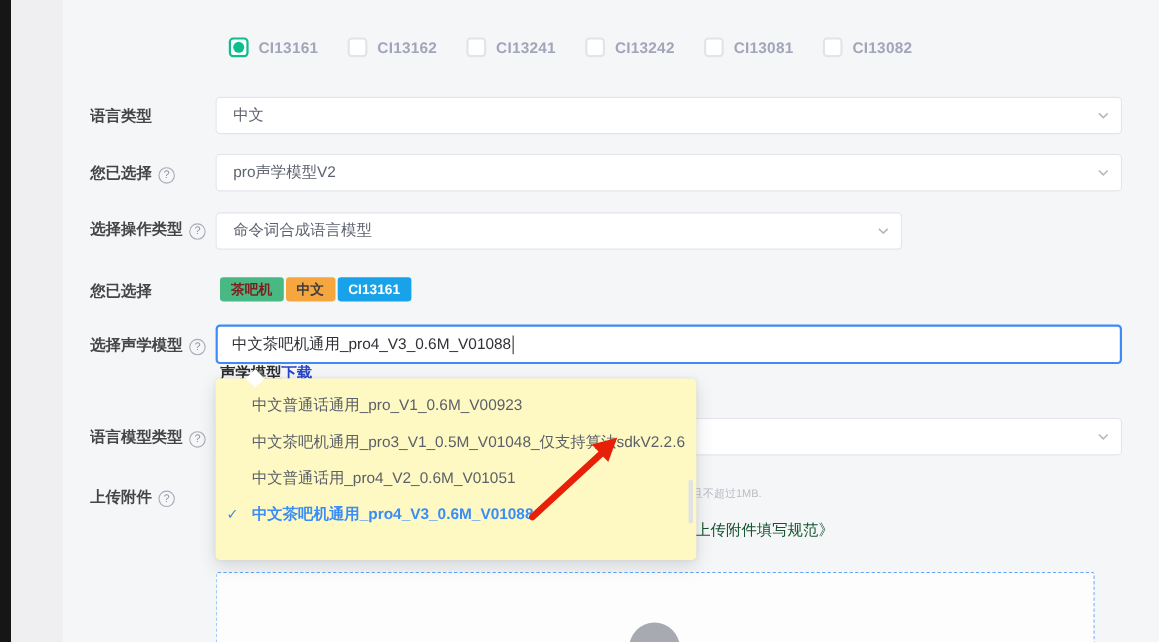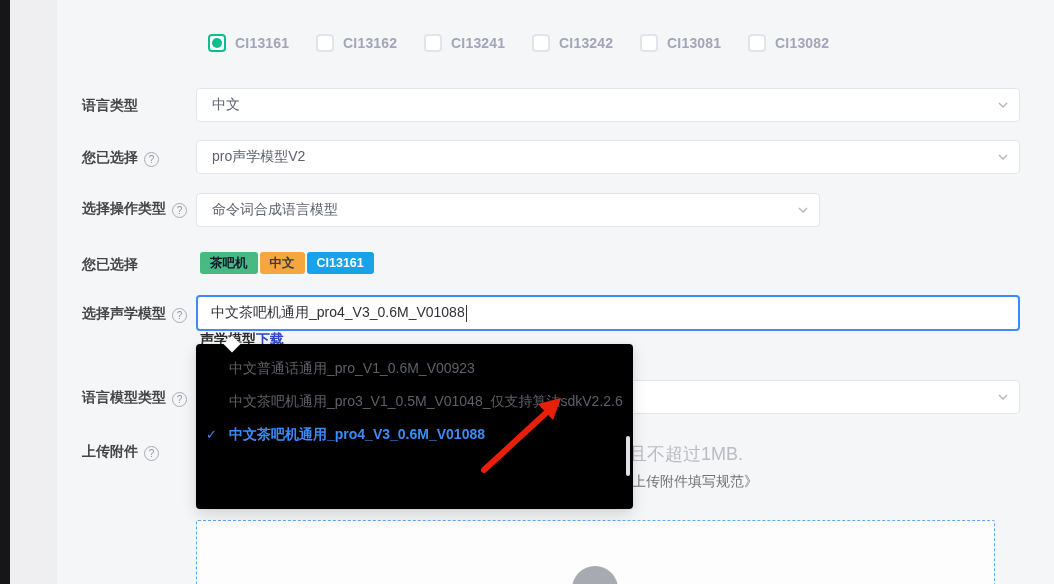--- a/index.html
+++ b/index.html
@@ -22,40 +22,40 @@
 
   
   .select-box { position:absolute; height:34px; background:#fff; border:1px solid #e3e5ea; border-radius:4px; display:flex; align-items:center; padding:0 30px 0 15px; font-size:14px; color:#5d6270; cursor:pointer; }
   .select-box .chevron { position:absolute; right:10px; top:50%; margin-top:-6px; }
   .input-focused { position:absolute; height:36px; background:#fff; border:2px solid #3e8bf7; border-radius:4px; display:flex; align-items:center; padding:0 30px 0 13px; font-size:14px; color:#2f3136; }
   .caret { display:inline-block; width:1px; height:17px; background:#33353a; margin-left:1px; }
 
   
   .tag-row { position:absolute; left:200px; top:252px; display:flex; gap:2px; }
   .tag { height:22px; line-height:22px; padding:0 10px; font-size:12.5px; font-weight:700; border-radius:3px; white-space:nowrap; }
-  .tag-green { background:#49b984; color:#0f172a; }
+  .tag-green { background:#49b984; color:#7f1d1d; }
   .tag-orange { background:#f5a63e; color:#3c3c3c; }
   .tag-blue { background:#18a2e9; color:#ffffff; }
 
   
   .clipped-link { position:absolute; left:200px; top:331px; height:13px; overflow:hidden; font-size:14px; font-weight:700; white-space:nowrap; z-index:1; }
   .clipped-link .p1 { color:#2b2b2b; }
   .clipped-link .p2 { color:#2b46c8; }
 
   
-  .dropdown { position:absolute; left:196px; top:344px; width:437px; height:165px; background:#000000; border-radius:4px; box-shadow:0 6px 16px rgba(0,0,0,.13), 0 0 4px rgba(0,0,0,.06); z-index:5; padding-top:8px; }
+  .dropdown { position:absolute; left:196px; top:344px; width:437px; height:165px; background:#fef9c3; border-radius:4px; box-shadow:0 6px 16px rgba(0,0,0,.13), 0 0 4px rgba(0,0,0,.06); z-index:5; padding-top:8px; }
   .dropdown-notch { position:absolute; left:226px; top:338px; width:12px; height:12px; background:#fff; transform:rotate(45deg); z-index:6; }
   .dd-item { position:relative; height:33px; line-height:33px; padding-left:33px; font-size:14px; color:#5c6068; white-space:nowrap; cursor:pointer; }
   .dd-item.selected { color:#3a8cf8; font-weight:700; }
   .dd-check { position:absolute; left:10px; top:0; font-size:13px; color:#3a8cf8; font-weight:400; }
   .dd-scroll-thumb { position:absolute; right:3px; top:92px; width:4px; height:40px; border-radius:2px; background:#e2e2e6; }
 
   
-  .upload-hint { position:absolute; left:629px; top:442px; font-size:18px; color:#b9bcc4; z-index:1; }
-  .upload-link { position:absolute; left:632px; top:473px; font-size:14px; color:#737373; z-index:1; cursor:pointer; }
+  .upload-hint { position:absolute; left:629px; top:442px; font-size:10px; color:#b9bcc4; z-index:1; }
+  .upload-link { position:absolute; left:632px; top:473px; font-size:14px; color:#14532d; z-index:1; cursor:pointer; }
   .dropzone { position:absolute; left:196px; top:520px; width:799px; height:80px; background:#fdfdfe; border:1px dashed #61a7f7; border-radius:2px; z-index:0; cursor:pointer; }
   .dz-circle { position:absolute; left:572px; top:566px; width:46px; height:46px; border-radius:50%; background:#a7aab1; z-index:1; }
 
   .arrow-overlay { position:absolute; left:0; top:0; width:1054px; height:584px; z-index:10; pointer-events:none; }
 </style>
 </head>
 <body>
 
 <div class="page">
   <div class="window-edge"></div>
@@ -163,20 +163,23 @@
   <div class="dz-circle"></div>
 
   <div class="dropdown-notch"></div>
   <div class="dropdown">
     <div class="dd-item">
       <span>中文普通话通用_pro_V1_0.6M_V00923</span>
     </div>
     <div class="dd-item">
       <span>中文茶吧机通用_pro3_V1_0.5M_V01048_仅支持算法sdkV2.2.6</span>
     </div>
+    <div class="dd-item">
+      <span>中文普通话用_pro4_V2_0.6M_V01051</span>
+    </div>
     <div class="dd-item selected">
       <span class="dd-check">✓</span>
       <span>中文茶吧机通用_pro4_V3_0.6M_V01088</span>
     </div>
     <div class="dd-scroll-thumb"></div>
   </div>
 
   <svg class="arrow-overlay" viewBox="0 0 1054 584">
     <line x1="484" y1="470" x2="547" y2="412" stroke="#e8200a" stroke-width="6" stroke-linecap="round"></line>
     <polygon points="561,398 552.2,417.9 540.6,405.5" fill="#e8200a"></polygon>

